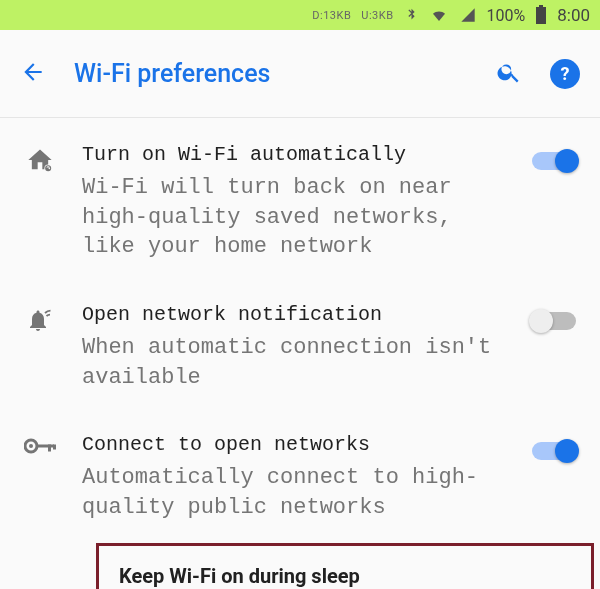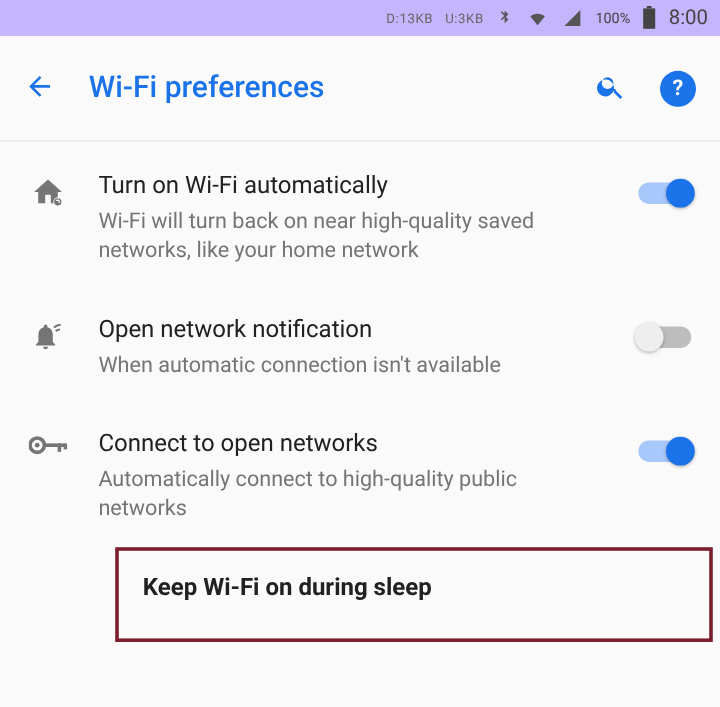--- a/index.html
+++ b/index.html
@@ -6,21 +6,21 @@
   body {
     width: 600px;
     height: 589px;
     font-family: Roboto, -apple-system, Helvetica, Arial, sans-serif;
     background: #fafafa;
     overflow: hidden;
     color: #212121;
   }
   .status-bar {
     height: 30px;
-    background: #c4b5fd;
+    background: #bef264;
     display: flex;
     align-items: center;
     justify-content: flex-end;
     padding: 0 10px;
     gap: 10px;
     font-size: 13px;
     color: #555;
   }
   .status-speed { font-size: 11px; letter-spacing: 0.5px; color: #666; }
   .status-icon { display: inline-flex; align-items: center; }
@@ -44,31 +44,32 @@
     background:#1a73e8; color:#fff;
     display:flex; align-items:center; justify-content:center;
     font-weight:700; font-size:18px;
   }
   .list { padding-top: 4px; }
   .row {
     display: flex;
     align-items: flex-start;
     padding: 20px 24px 20px 20px;
     gap: 22px;
+    font-family: Liberation Mono, monospace;
   }
   .row-icon {
     width: 40px;
     display:flex; align-items:center; justify-content:center;
     color:#757575;
     padding-top: 4px;
     flex-shrink:0;
   }
   .row-text { flex:1; min-width:0; }
   .row-title { font-size: 20px; color:#212121; margin-bottom:6px; line-height:1.25; }
-  .row-sub { font-size: 18px; color:#757575; line-height:1.35; }
+  .row-sub { font-size: 22px; color:#757575; line-height:1.35; }
   .row-ctl { width:56px; display:flex; justify-content:flex-end; align-items:center; padding-top:10px; }
   .switch {
     width:44px; height:18px; border-radius:10px; position:relative;
   }
   .switch .knob {
     width:24px; height:24px; border-radius:50%;
     position:absolute; top:-3px;
     box-shadow:0 1px 3px rgba(0,0,0,.3);
   }
   .switch.on { background:#a8c7fa; }
@@ -97,21 +98,21 @@
   <span class="status-icon">
     <svg width="20" height="16" viewBox="0 0 24 24">
         <path fill="#555" d="M12 21l9-11c-2.4-2-5.5-3.2-9-3.2S5.4 8 3 10l9 11z"></path>
       </svg>
   </span>
   <span class="status-icon">
     <svg width="18" height="16" viewBox="0 0 24 24">
         <path fill="#555" d="M2 22h20V2L2 22z"></path>
       </svg>
   </span>
-  <span style="font-size:12px;color:#444">100%</span>
+  <span style="font-size:16px;color:#444">100%</span>
   <span class="status-icon">
     <svg width="12" height="20" viewBox="0 0 12 20">
         <rect x="1" y="2" width="10" height="17" fill="#444"></rect>
         <rect x="4" y="0" width="4" height="2" fill="#444"></rect>
       </svg>
   </span>
   <span style="font-size:17px;color:#444">8:00</span>
 </div>
 
 <div class="app-bar">

